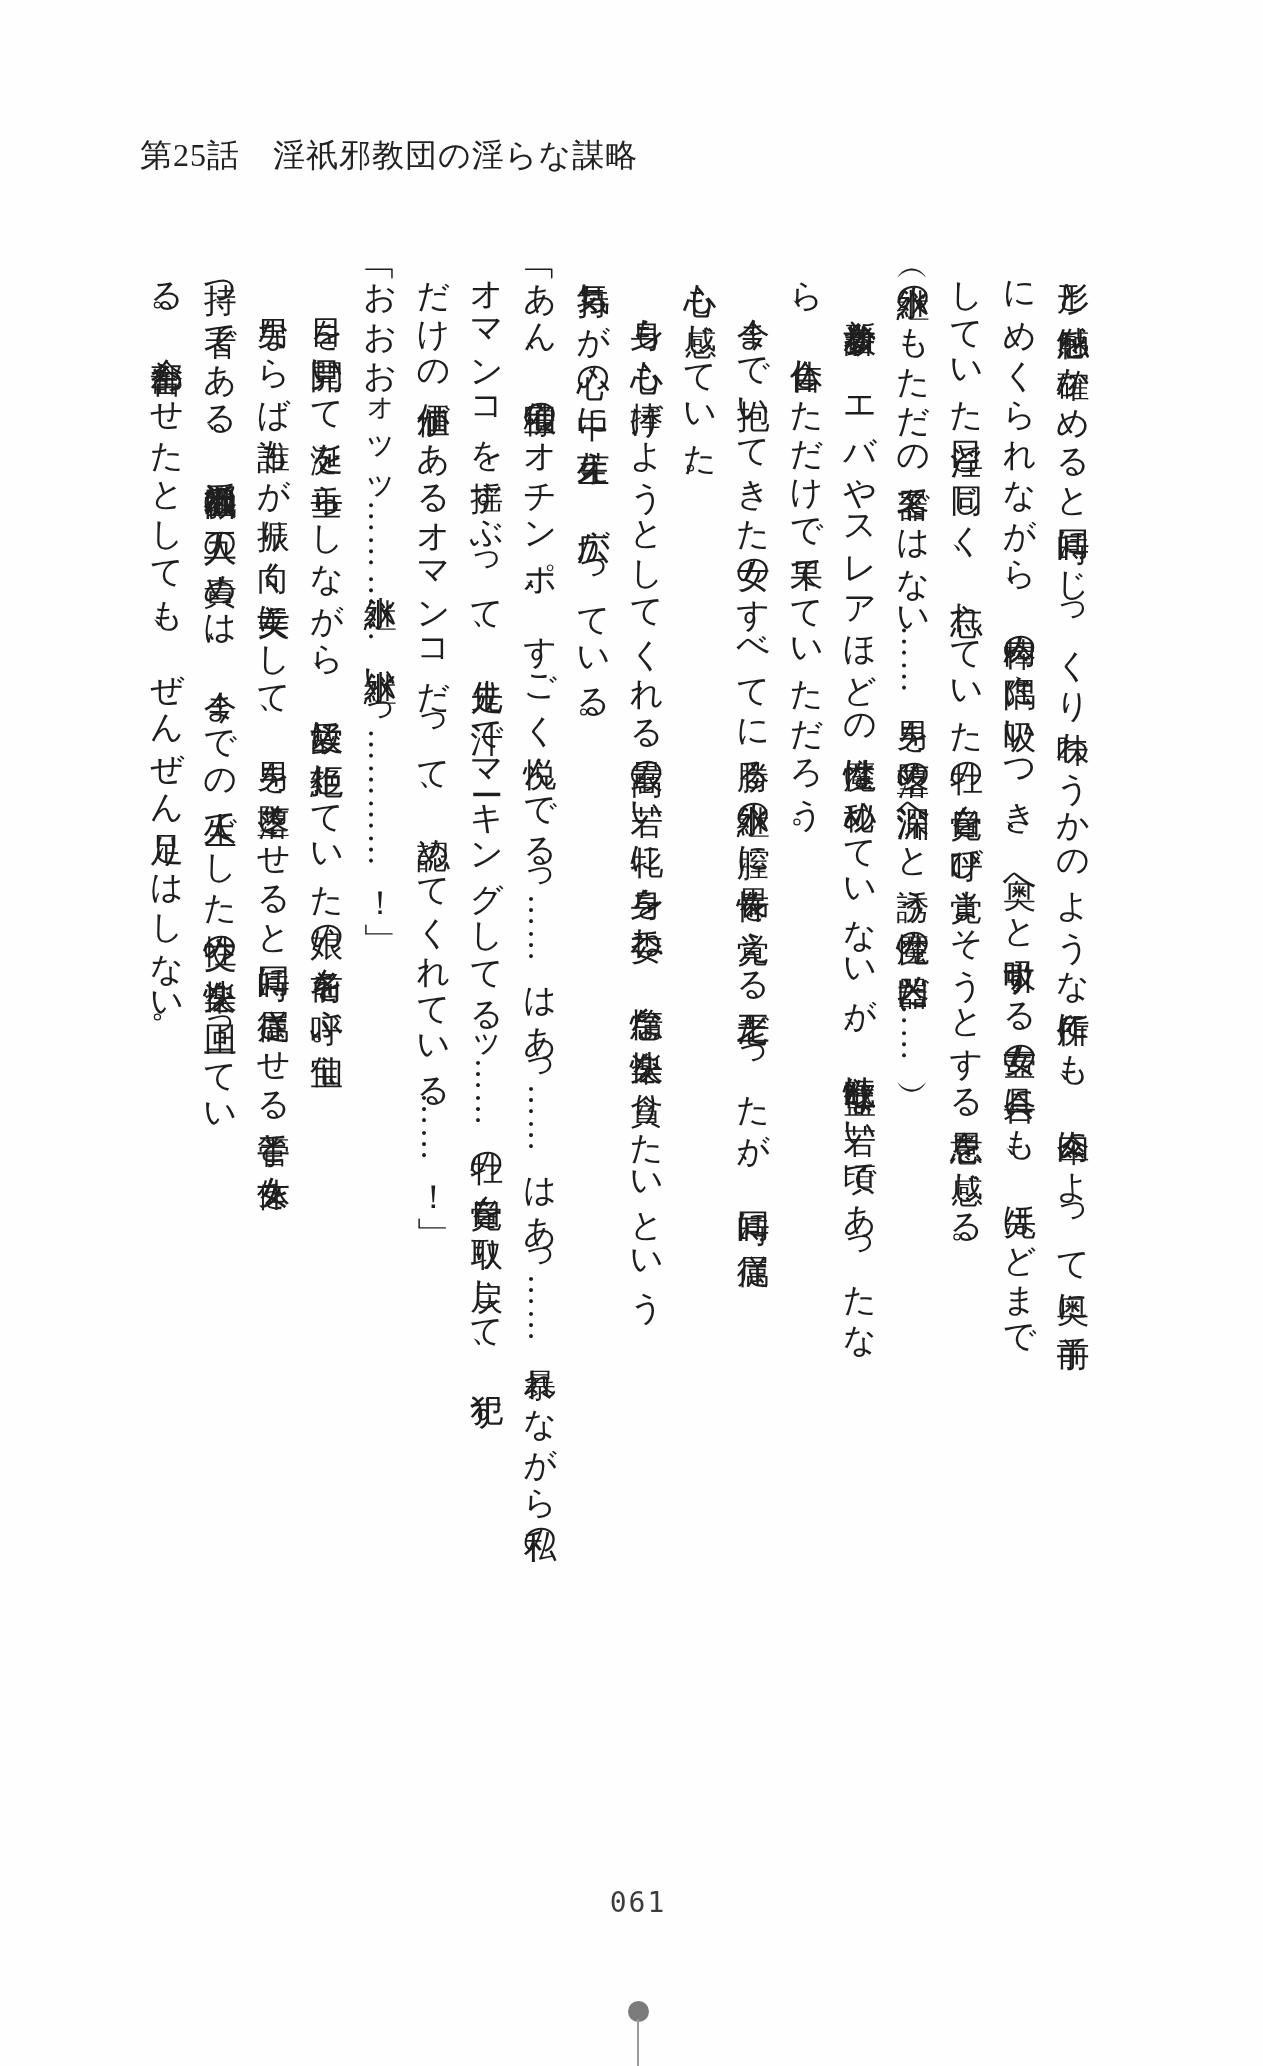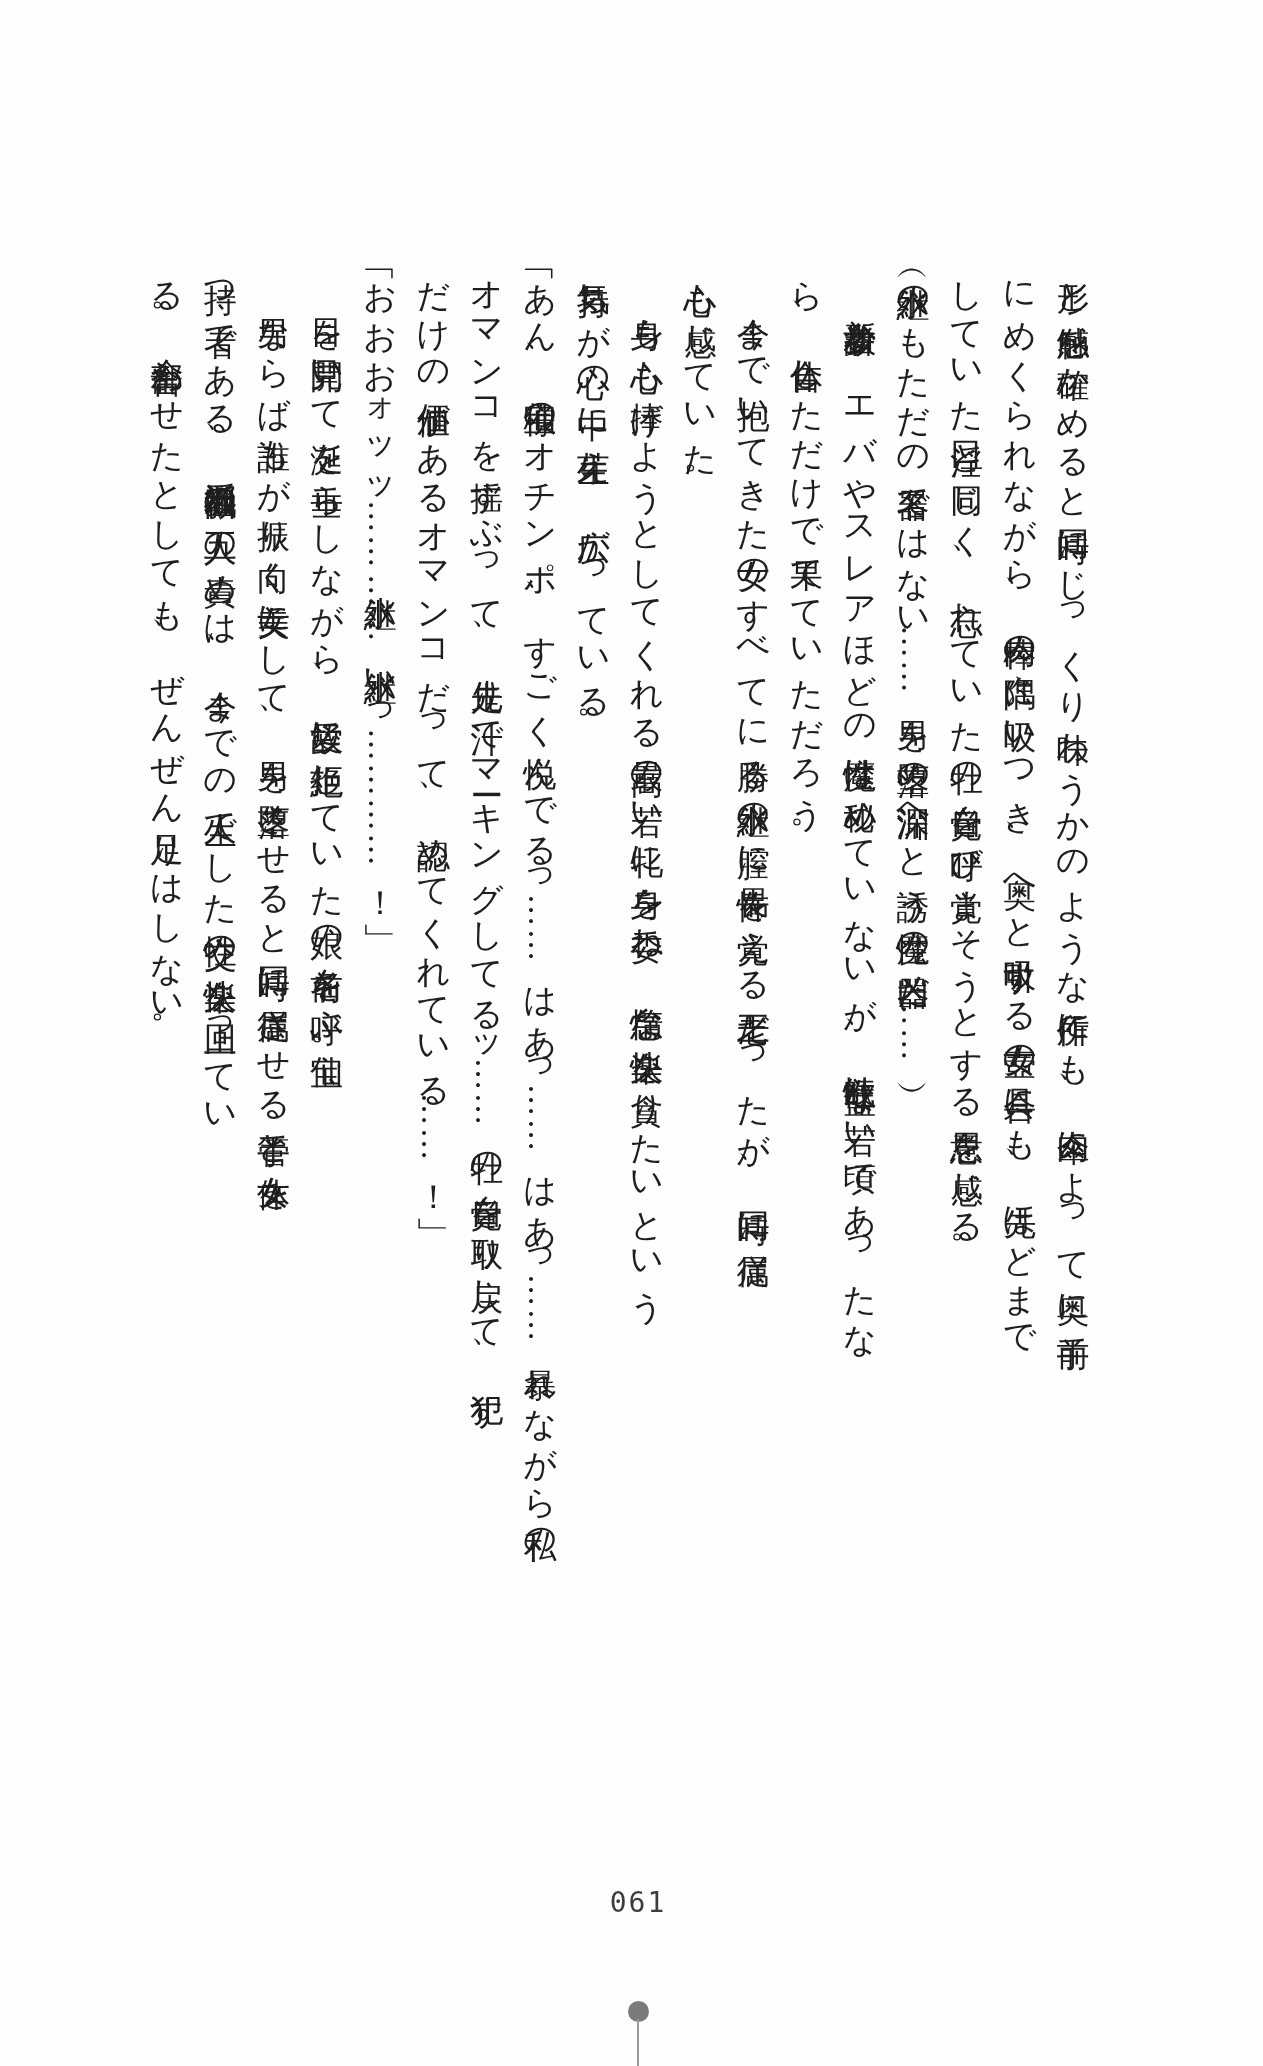--- a/index.html
+++ b/index.html
@@ -69,20 +69,21 @@
     width: 2px;
     height: 47px;
     background: #9a9a9a;
   }
 </style>
 </head>
 <body>
 
 <div class="page">
 
+  <div class="chapter-heading">第25話　淫祇邪教団の淫らな謀略</div>
 
   <div class="textblock">
     <div class="tcol">形と感触を確かめると同時にじっくり味わうかのような所作にも、肉傘によって奥に手前</div>
     <div class="tcol">にめくられながら、肉棒の隅々に吸いつき、奥へと吸引する女壺の具合にも、先ほどまで</div>
     <div class="tcol">していた口淫と同じく、忘れていた牡の自覚を呼び覚まそうとする意思を感じる。</div>
     <div class="tcol">（氷継のもただの名器ではない……男を堕落の深淵へと誘う魔性の凶器だ……）</div>
     <div class="tcol">　新参者故か、エバやスレアほどの魔性は秘めていないが、性欲旺盛な若い頃であったな</div>
     <div class="tcol">ら、合体しただけで果てていただろう。</div>
     <div class="tcol">　今まで抱いてきた女のすべてに勝る氷継の膣に畏怖を覚える老王だったが、同時に従属</div>
     <div class="tcol">心も感じていた。</div>

